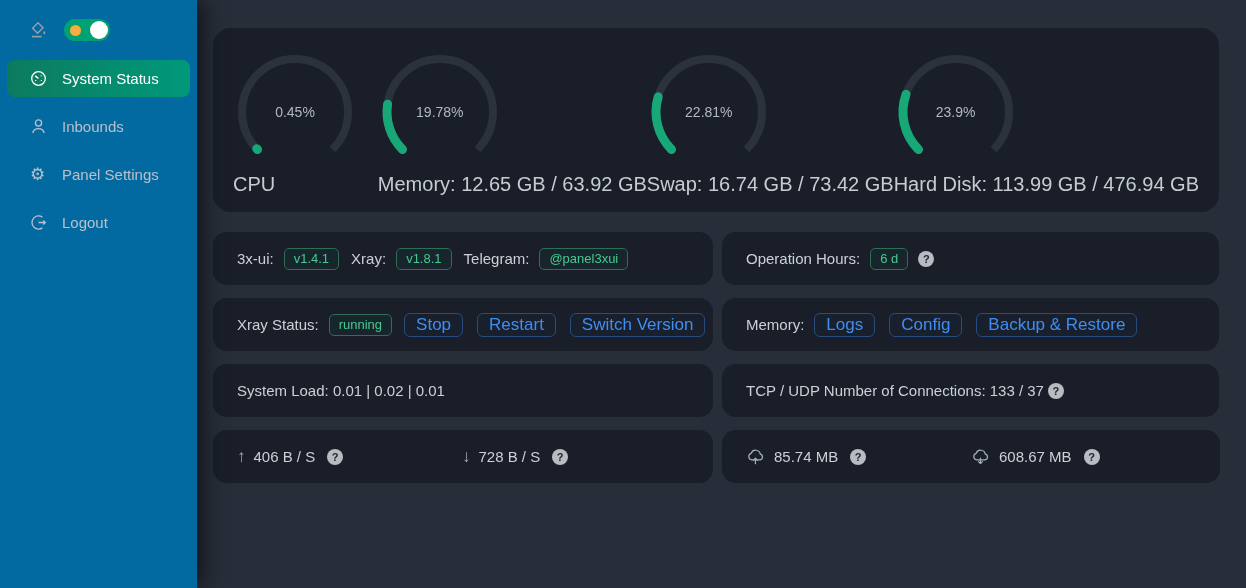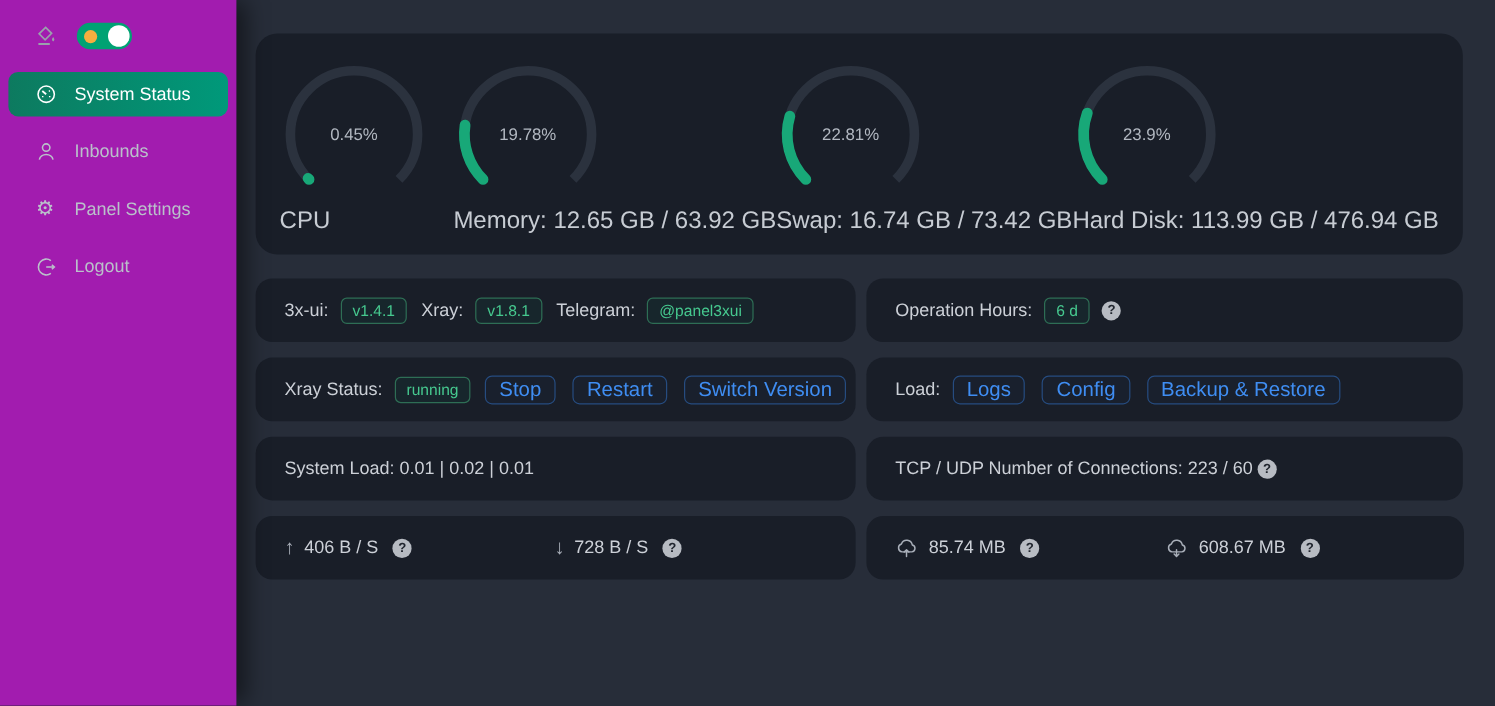--- a/index.html
+++ b/index.html
@@ -7,21 +7,21 @@
   body {
     font-family: "Liberation Sans", sans-serif;
     background: #272d39;
     overflow: hidden;
     position: relative;
   }
 
   
   .sidebar {
     position: absolute; left:0; top:0; width:197px; height:588px;
-    background: #a21caf;
+    background: #0369a1;
     box-shadow: 10px 0 18px -2px rgba(0,0,0,.5);
     z-index: 5;
   }
   .theme-row { display:flex; align-items:center; gap:17px; padding:19px 0 12px 29px; }
   .theme-icon { width:18px; height:18px; display:inline-flex; }
   .switch {
     width:46px; height:22px; border-radius:12px; position:relative;
     background:#00a273; cursor:pointer; flex:0 0 auto;
   }
   .switch .sun { position:absolute; left:6px; top:5.5px; width:11px; height:11px; border-radius:50%; background:#f6ae3f; }
@@ -204,33 +204,33 @@
 
   <div class="row">
     <div class="card info-card">
       <span class="lbl">Xray Status:</span>
       <span class="tag">running</span>
       <button class="btn">Stop</button>
       <button class="btn">Restart</button>
       <button class="btn">Switch Version</button>
     </div>
     <div class="card info-card">
-      <span class="lbl">Load:</span>
+      <span class="lbl">Memory:</span>
       <button class="btn">Logs</button>
       <button class="btn">Config</button>
       <button class="btn">Backup &amp; Restore</button>
     </div>
   </div>
 
   <div class="row">
     <div class="card info-card">
       <span>System Load: 0.01 | 0.02 | 0.01</span>
     </div>
     <div class="card info-card">
-      <span>TCP / UDP Number of Connections: 223 / 60</span>
+      <span>TCP / UDP Number of Connections: 133 / 37</span>
       <span class="qmark">?</span>
     </div>
   </div>
 
   <div class="row">
     <div class="card info-card">
       <span class="half">
         <span class="arrow-glyph">↑</span>
         <span>406 B / S</span>
         <span class="qmark">?</span>

